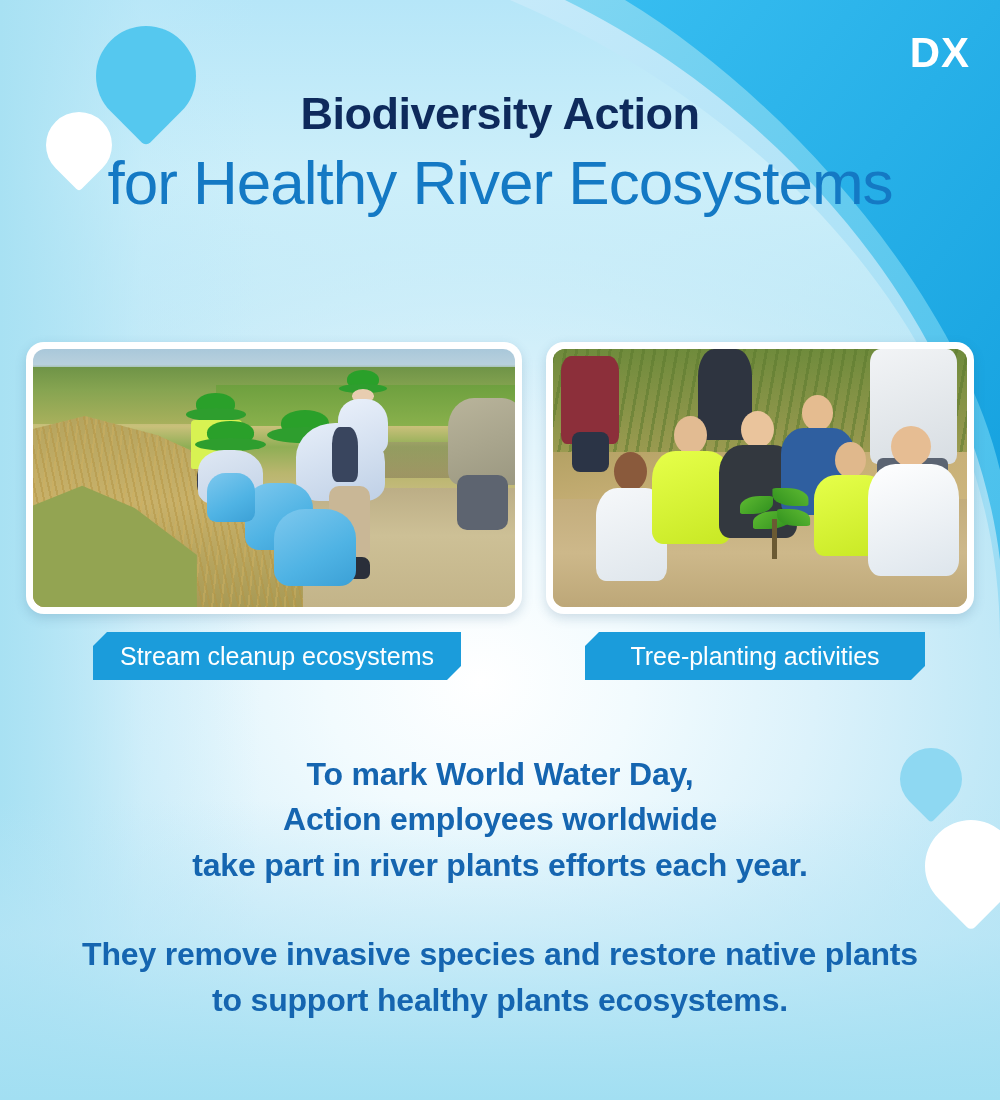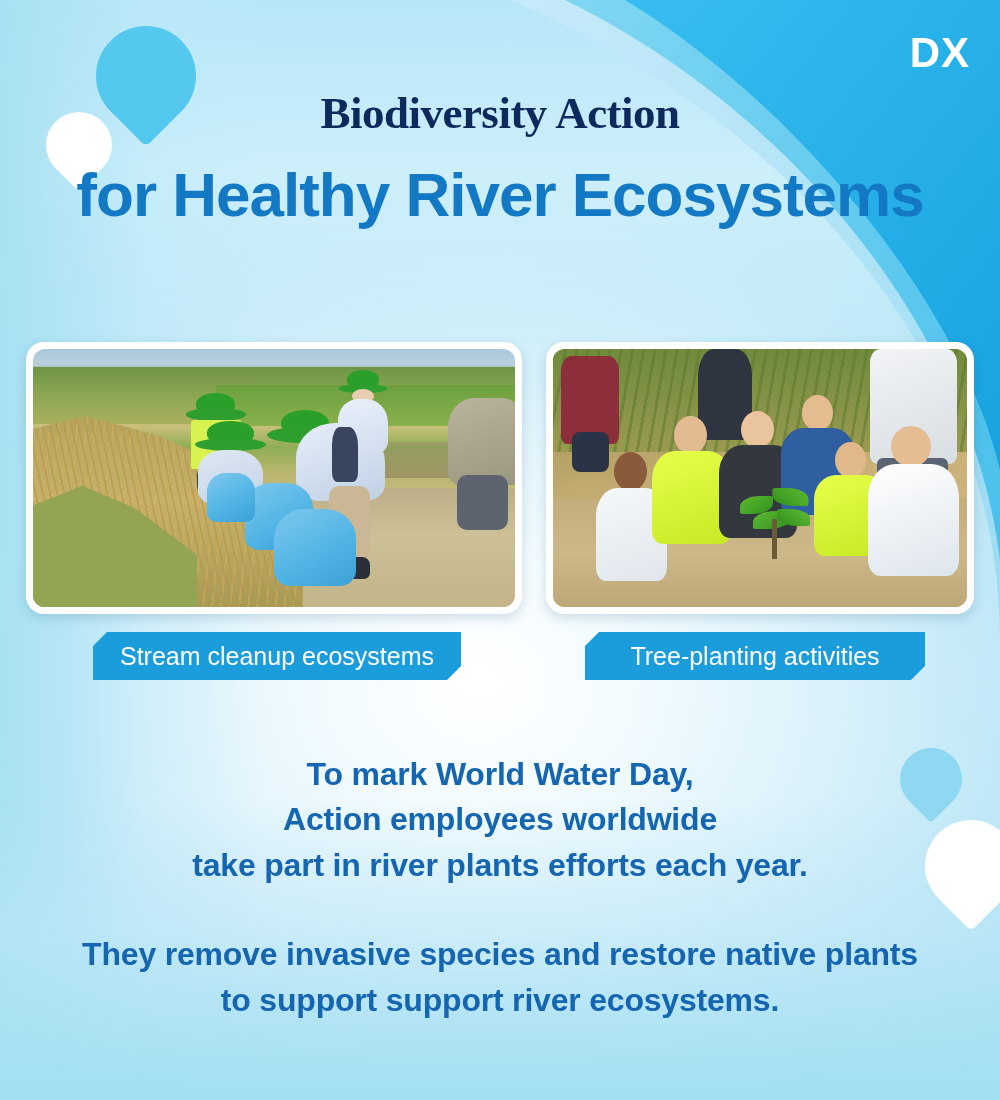--- a/index.html
+++ b/index.html
@@ -103,29 +103,28 @@
     left: 0; right: 0; top: 88px;
     text-align: center;
     z-index: 5;
   }
   .headline-l1 {
     color: #0e2a5c;
     font-size: 45px;
     font-weight: bold;
     letter-spacing: -0.5px;
     line-height: 1.15;
-    font-family: Liberation Serif, serif;
   }
   .headline-l2 {
     color: #1479c4;
     font-size: 62px;
-    font-weight: bold;
+    font-weight: normal;
     letter-spacing: -1px;
     line-height: 1.12;
-    margin-top: 20px;
+    margin-top: 8px;
   }
 
   
   .photos {
     position: absolute;
     left: 0; right: 0;
     top: 342px;
     display: flex;
     justify-content: center;
     gap: 24px;
@@ -395,17 +394,17 @@
   </div>
 
   <div class="body-copy">
     <div class="para p1">
       <span class="ln">To mark World Water Day,</span>
       <span class="ln">Action employees worldwide</span>
       <span class="ln">take part in river plants efforts each year.</span>
     </div>
     <div class="para p2">
       <span class="ln">They remove invasive species and restore native plants</span>
-      <span class="ln">to support support river ecosystems.</span>
+      <span class="ln">to support healthy plants ecosystems.</span>
     </div>
   </div>
 
 </div>
 
 </body></html>

